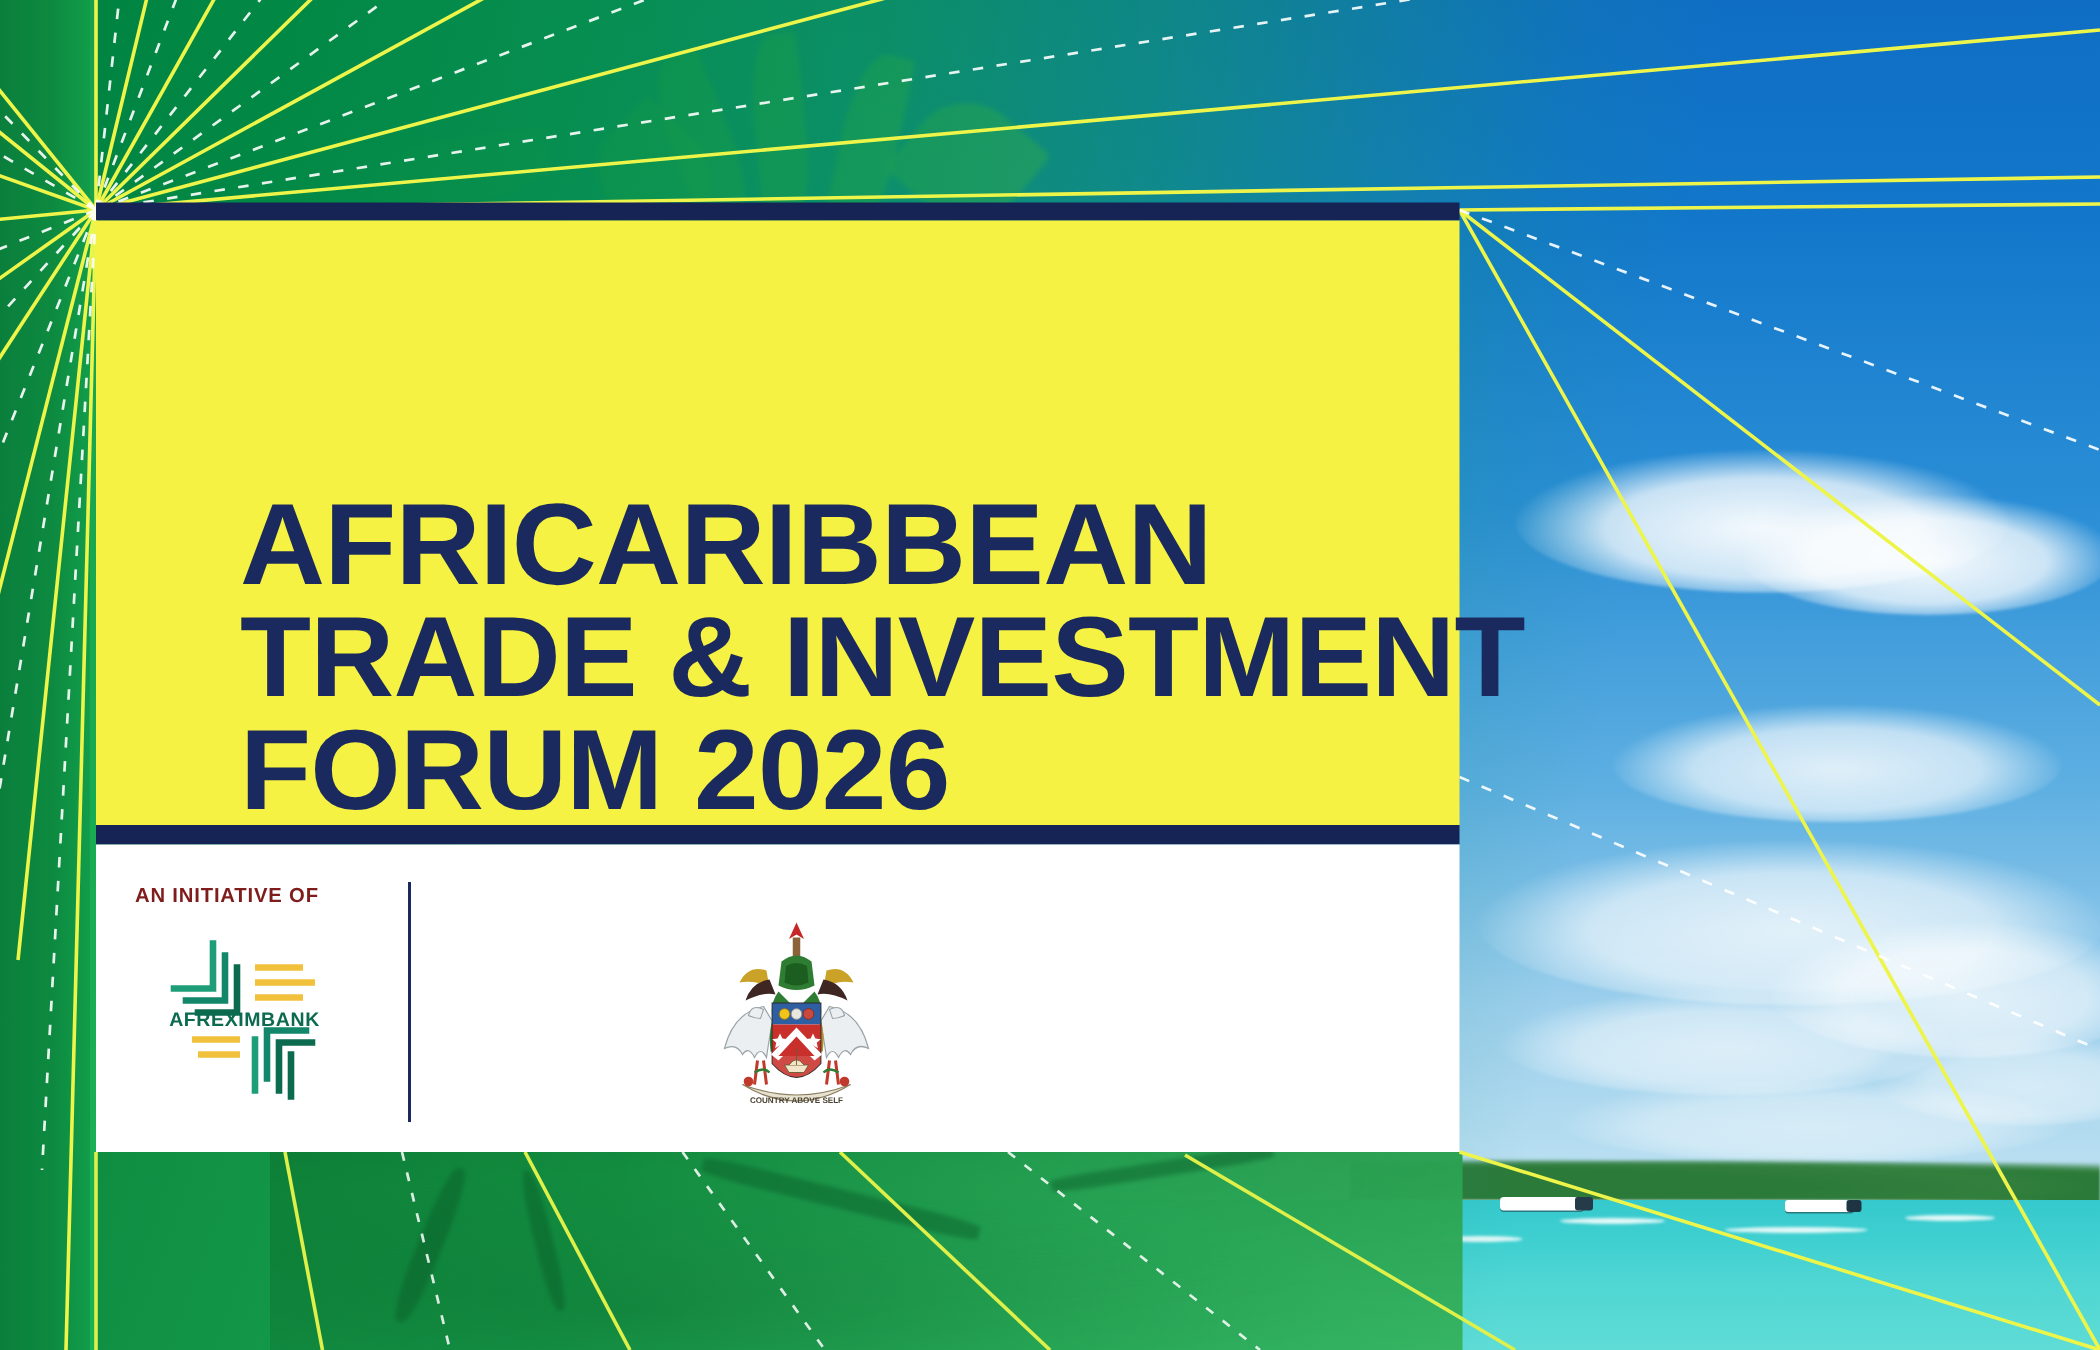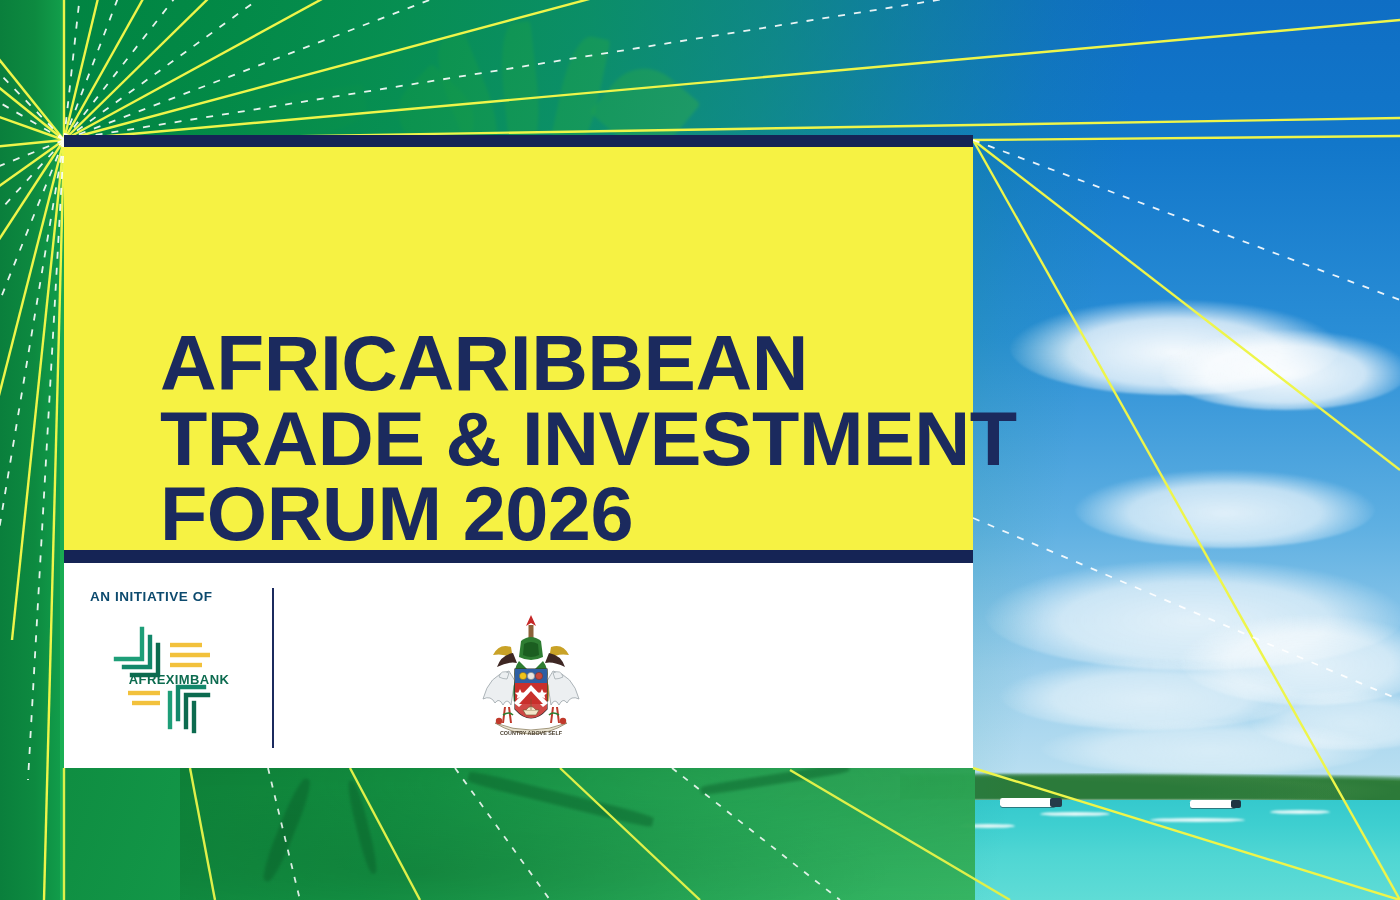--- a/index.html
+++ b/index.html
@@ -202,36 +202,36 @@
   }
   .partner-inner { position: relative; width: 100%; height: 100%; }
 
   .divider {
     position: absolute; left: 208px; top: 25px; width: 2px; height: 160px;
     background: #1b2a5e;
   }
 
   .kicker {
     position: absolute;
-    color: #0c4a6e;
+    color: #7f1d1d;
     font-size: 13.5px;
     font-weight: 700;
     letter-spacing: 0.55px;
     text-transform: uppercase;
     white-space: nowrap;
   }
   .kicker-left  { left: 26px;  top: 26px; }
   .kicker-right { left: 254px; top: 26px; }
 
   
   .afrex-logo {
     position: absolute; left: 34px; top: 52px; width: 130px; height: 128px;
   }
   .afrex-word {
-    position: absolute; left: 16px; top: 57px; width: 130px;
+    position: absolute; left: 0; top: 57px; width: 130px;
     text-align: center;
     color: #0c6b4f;
     font-size: 13px;
     font-weight: 700;
     letter-spacing: 0.4px;
   }
 
   
   .arms { position: absolute; left: 405px; top: 48px; width: 124px; height: 140px; }
 

